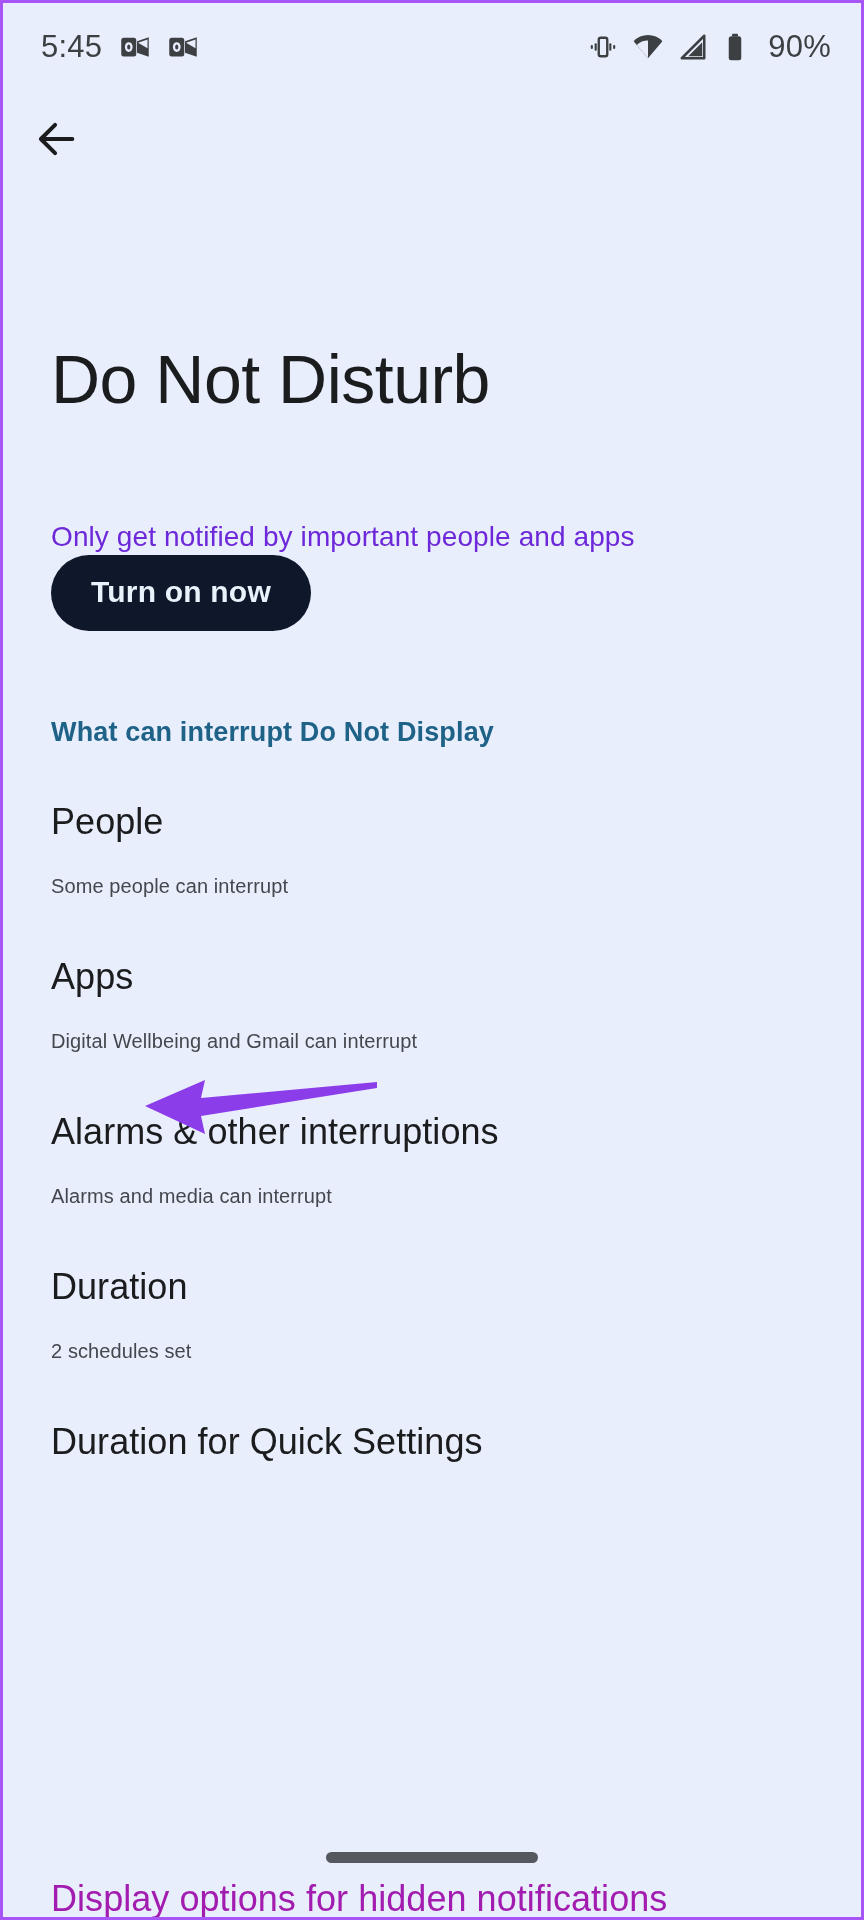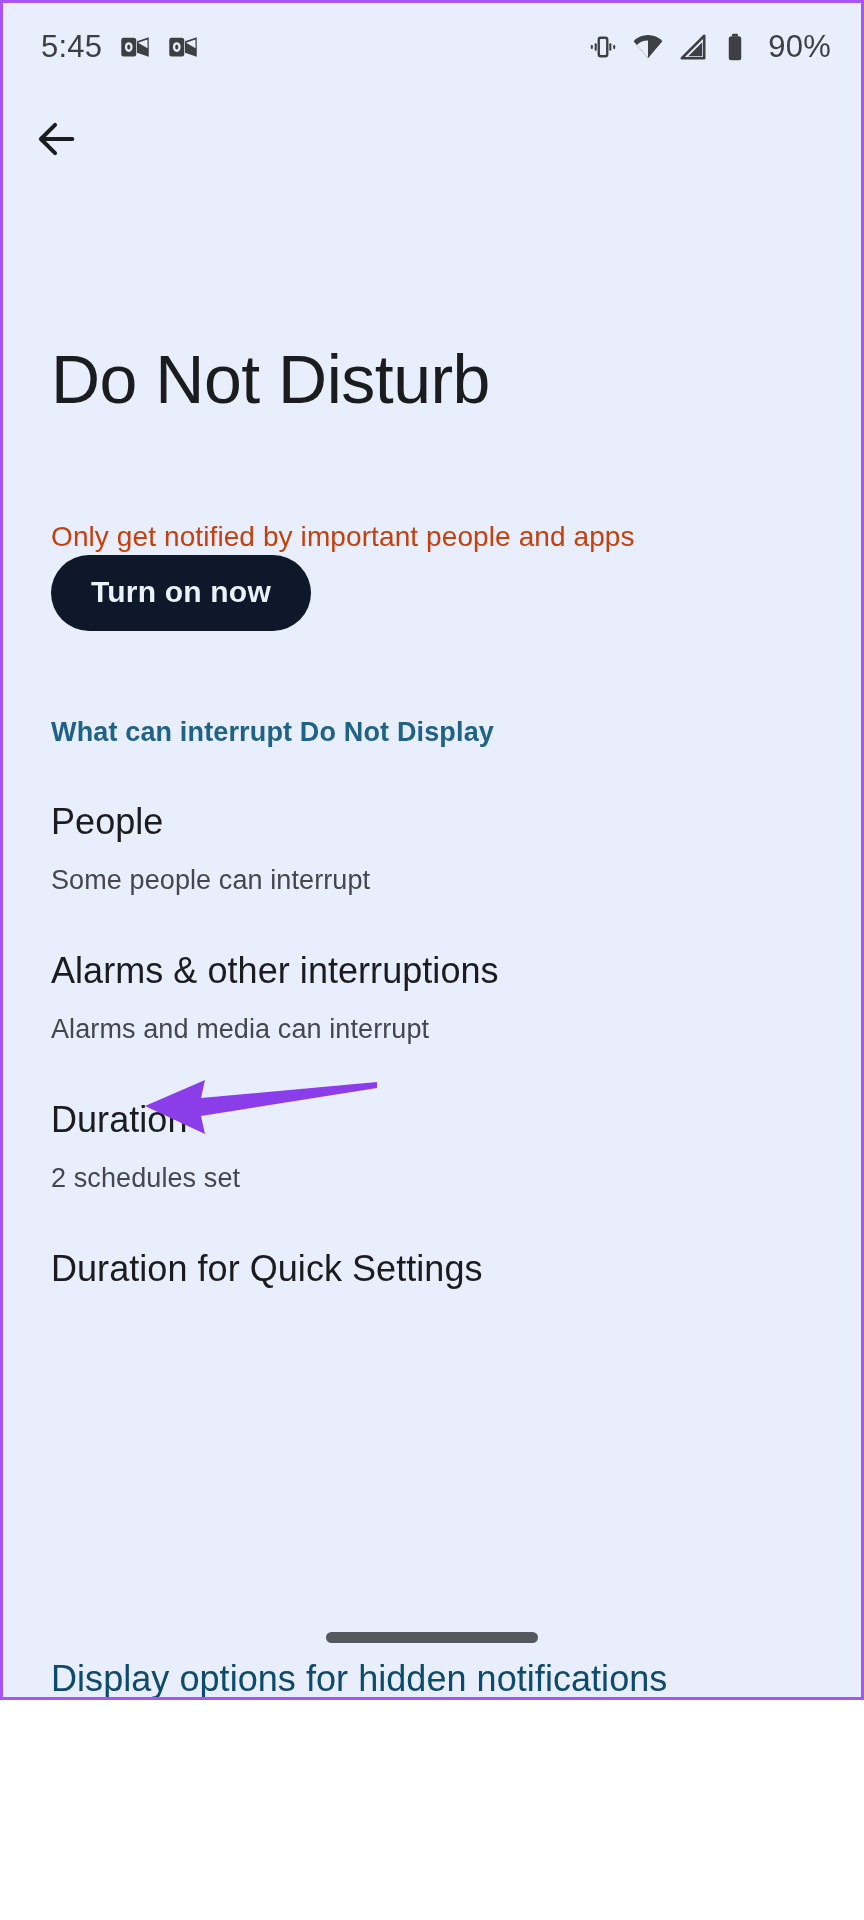--- a/index.html
+++ b/index.html
@@ -8,21 +8,21 @@
     background: #ffffff;
   }
   body {
     font-family: "Liberation Sans", sans-serif;
     -webkit-font-smoothing: antialiased;
   }
 
   #phone {
     position: relative;
     width: 864px;
-    height: 1700px;
+    height: 1920px;
     box-sizing: border-box;
     background: #e9eefc;
     border: 3px solid #a855f7;
     overflow: hidden;
   }
 
   
   .statusbar {
     position: absolute;
     top: 0; left: 0; right: 0;
@@ -92,21 +92,21 @@
     line-height: 76px;
     color: #1b1c1e;
     font-weight: 400;
     letter-spacing: -0.5px;
     margin-top: 140px;
   }
 
   .page-subtitle {
     font-size: 28px;
     line-height: 36px;
-    color: #c2410c;
+    color: #6d28d9;
     margin-top: 102px;
     letter-spacing: 0.1px;
   }
 
   .primary-btn {
     display: inline-block;
     background: #0f172a;
     color: #e9f2fb;
     font-size: 30px;
     font-weight: 700;
@@ -133,24 +133,24 @@
     position: relative;
   }
   .list-item .li-title {
     font-size: 36px;
     line-height: 44px;
     color: #1b1c1e;
     font-weight: 400;
     letter-spacing: 0.05px;
   }
   .list-item .li-sub {
-    font-size: 27px;
+    font-size: 20px;
     line-height: 34px;
     color: #44474d;
-    margin-top: 19px;
+    margin-top: 25px;
     letter-spacing: 0.1px;
   }
 
   
   .annot-arrow {
     position: absolute;
     left: 140px;
     top: 1073px;
     width: 235px;
     height: 62px;
@@ -176,21 +176,21 @@
     position: absolute;
     left: 48px;
     right: 48px;
     bottom: -6px;
     overflow: hidden;
     height: 46px;
   }
   .clipped-row .li-title {
     font-size: 36px;
     line-height: 44px;
-    color: #0c4a6e;
+    color: #a21caf;
     letter-spacing: 0.05px;
   }
 </style>
 </head>
 <body>
 
 <div id="phone">
 
   <div class="statusbar">
     <div class="sb-left">
@@ -274,20 +274,24 @@
     <button class="primary-btn">Turn on now</button>
 
     
     <div class="section-header sec-interrupt">What can interrupt Do Not Display</div>
 
     <div class="list-item">
       <div class="li-title">People</div>
       <div class="li-sub">Some people can interrupt</div>
     </div>
 
+    <div class="list-item">
+      <div class="li-title">Apps</div>
+      <div class="li-sub">Digital Wellbeing and Gmail can interrupt</div>
+    </div>
 
     <div class="list-item">
       <div class="li-title">Alarms &amp; other interruptions</div>
       <div class="li-sub">Alarms and media can interrupt</div>
     </div>
 
     
 
     <div class="list-item">
       <div class="li-title">Duration</div>

